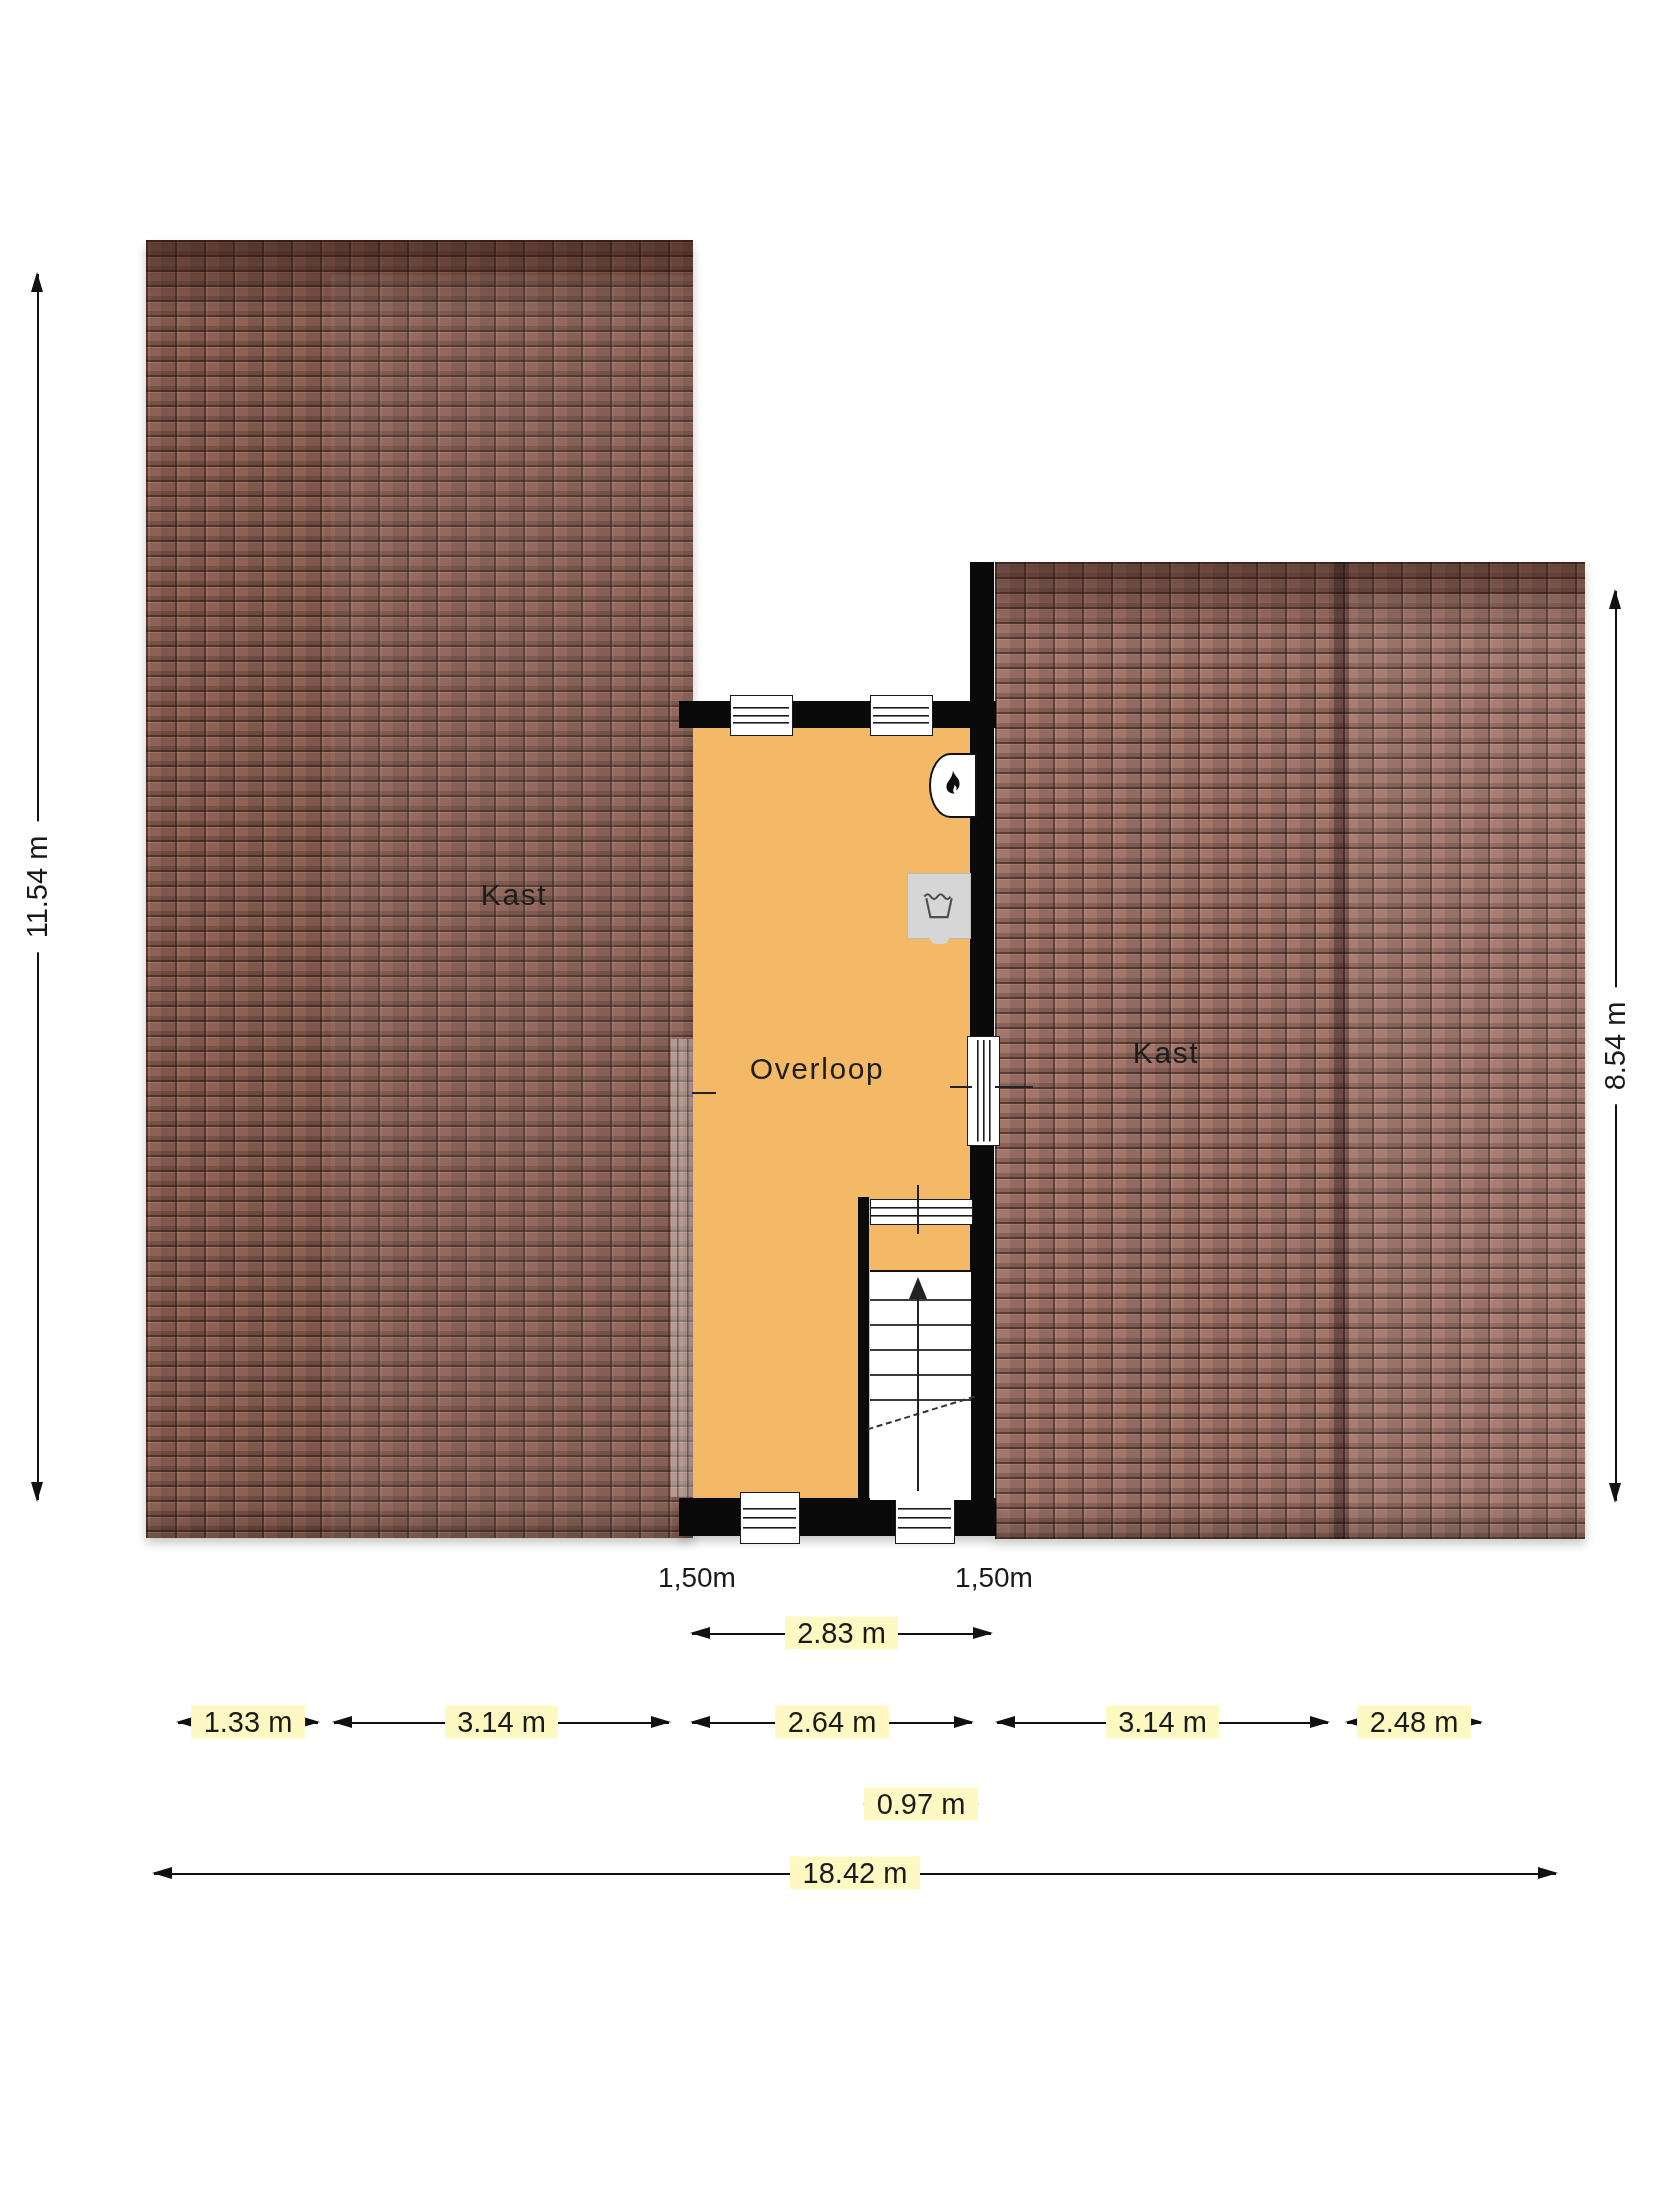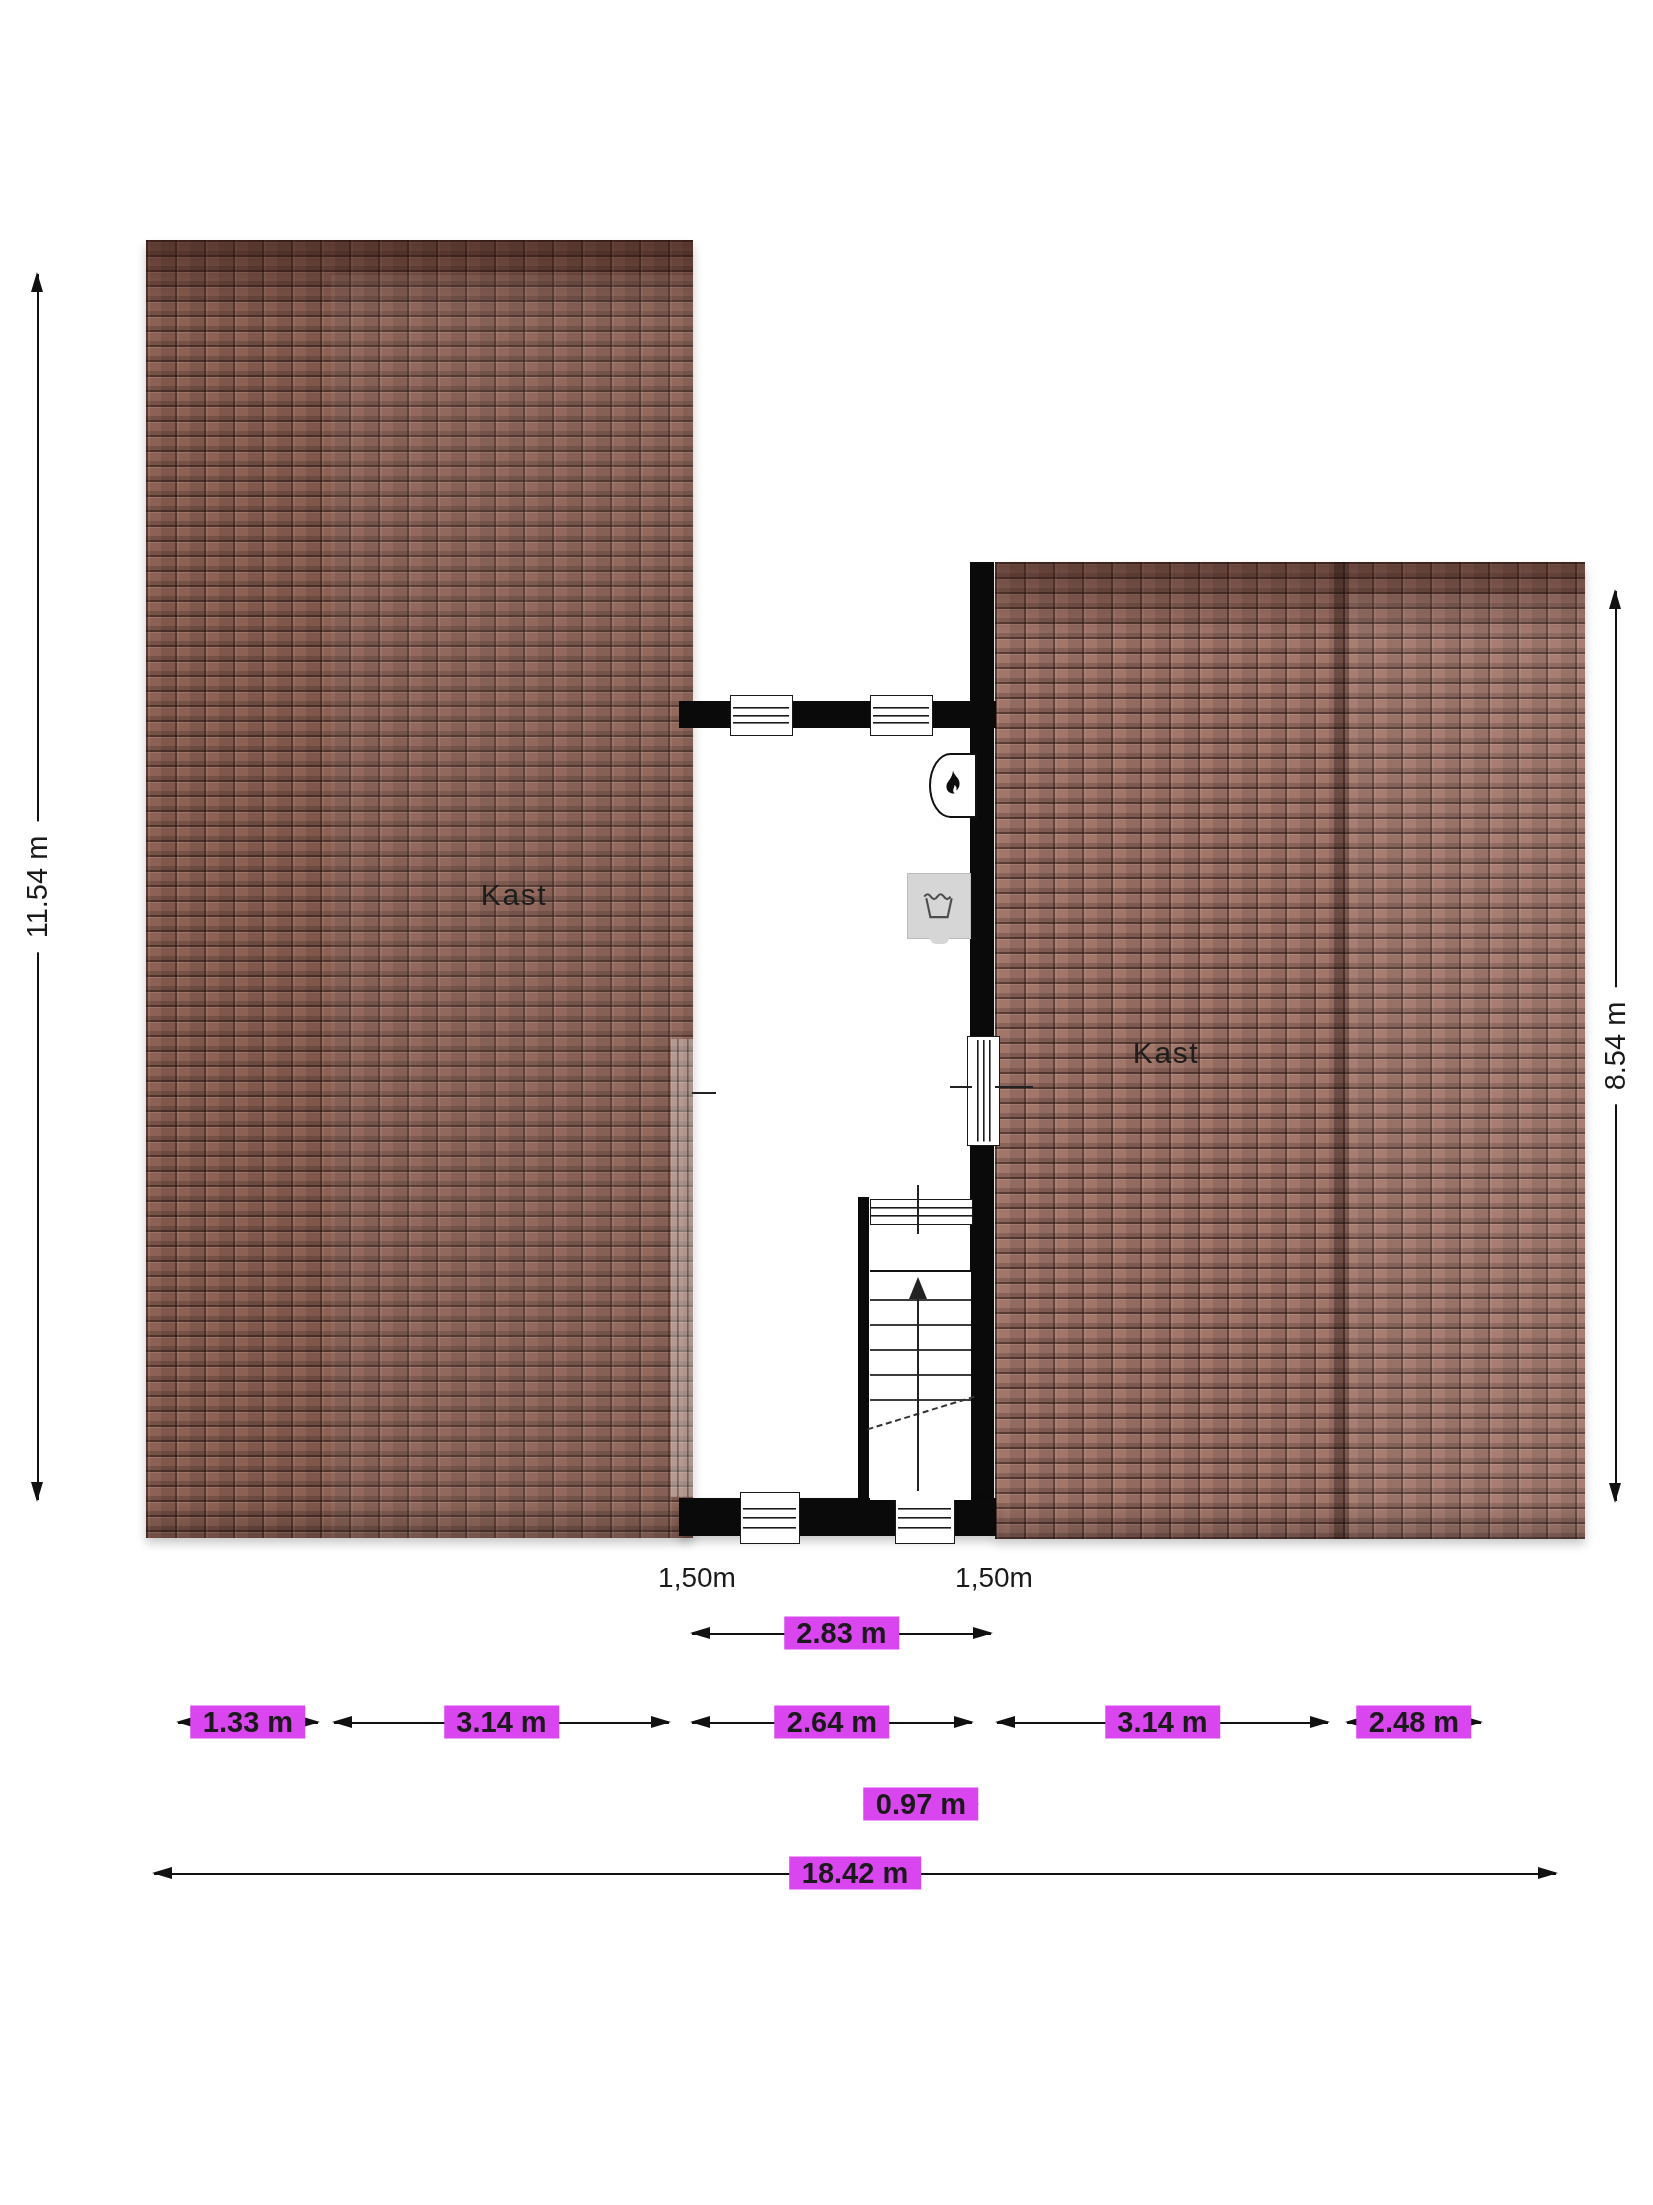--- a/index.html
+++ b/index.html
@@ -90,21 +90,21 @@
                border-radius:0 0 6.3px 6.3px; }
   
   .tick{ position:absolute; height:2.4px; background:#222; }
   .tick-left  { left:692px;  top:1092px; width:23.6px; }
   .tick-ri    { left:950px; top:1086px; width:22px; }
   .tick-ro    { left:995px; top:1086px; width:38px; }
   
   .dim-h{ position:absolute; height:0; border-top:2.4px solid #111; }
   .dim-v{ position:absolute; width:0;  border-left:2.4px solid #111; }
   .dim-label{ position:absolute; left:50%; top:-1.6px; transform:translate(-50%,-50%);
-      background:#d946ef; padding:0 12.6px; font-size:29px; white-space:nowrap;font-weight:bold; }
+      background:#fef9c3; padding:0 12.6px; font-size:29px; white-space:nowrap; }
   .dim-label-v{ position:absolute; top:50%; left:-1.6px; transform:translate(-50%,-50%) rotate(-90deg);
       background:#fff; padding:0 14px; font-size:29px; white-space:nowrap; }
   .ah{ position:absolute; width:0; height:0; }
   .ah-l{ left:-1.6px;  top:-7.9px; border-top:6.3px solid transparent; border-bottom:6.3px solid transparent; border-right:20.5px solid #111; }
   .ah-r{ right:-1.6px; top:-7.9px; border-top:6.3px solid transparent; border-bottom:6.3px solid transparent; border-left:20.5px solid #111; }
   .ah-u{ top:-1.6px;    left:-7.9px; border-left:6.3px solid transparent; border-right:6.3px solid transparent; border-bottom:20.5px solid #111; }
   .ah-d{ bottom:-1.6px; left:-7.9px; border-left:6.3px solid transparent; border-right:6.3px solid transparent; border-top:20.5px solid #111; }
   .dim-small .ah-l{ border-right-width:11px; border-top-width:4.7px; border-bottom-width:4.7px; top:-6.3px;}
   .dim-small .ah-r{ border-left-width:11px;  border-top-width:4.7px; border-bottom-width:4.7px; top:-6.3px;}
   .dim-small{ border-top-color:#fff; }
@@ -138,20 +138,23 @@
   </div>
 
   <div class="roof roof-right">
     <div class="ridge"></div>
     <div class="darkband"></div>
     <div class="lightzone"></div>
     <div class="eave"></div>
     <span class="room-label" style="left:171px; top:491px;">Kast</span>
   </div>
 
+  <div class="floor">
+    <span class="room-label" style="left:124px; top:341px;">Overloop</span>
+  </div>
 
   <div class="wall wall-connect"></div>
   <div class="wall wall-top"></div>
   <div class="wall wall-right"></div>
   <div class="wall wall-bottom"></div>
   <div class="wall wall-stairL"></div>
 
   <div class="windowH win-t1"></div>
   <div class="windowH win-t2"></div>
   <div class="windowH win-b1"></div>

